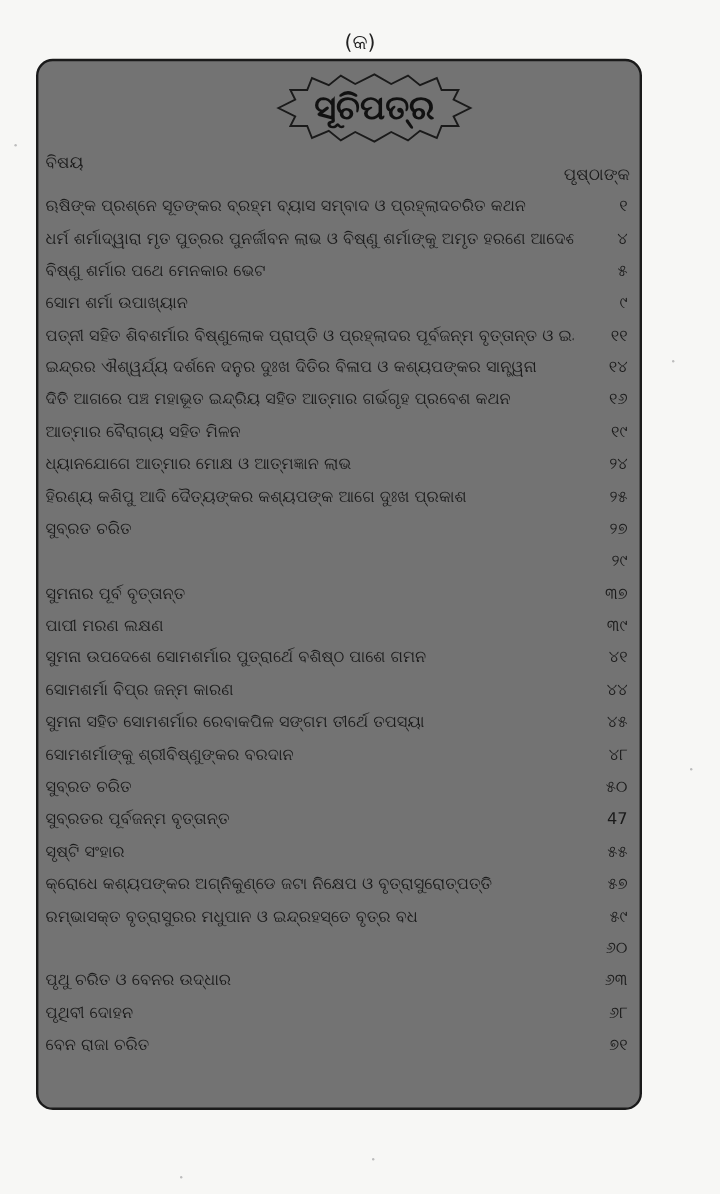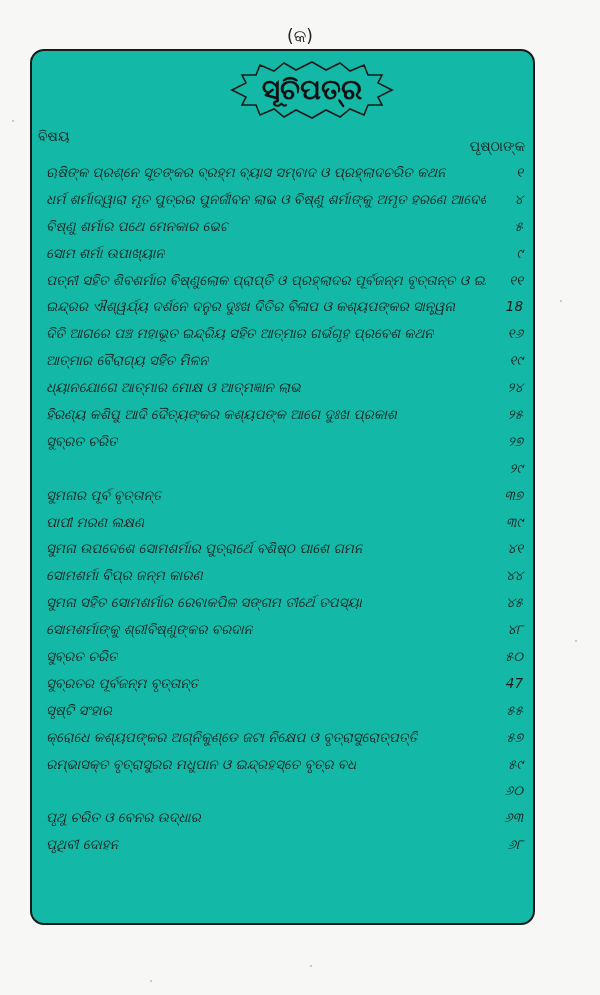--- a/index.html
+++ b/index.html
@@ -26,21 +26,21 @@
     }
     .toc-box {
       position: absolute;
       left: 30px;
       top: 49px;
       width: 505px;
       height: 876px;
       border: 2px solid #1a1a1a;
       border-radius: 14px;
       box-sizing: border-box;
-      background: #14b8a6;
+      background: #737373;
     }
     .title-wrap {
       position: absolute;
       left: 190px;
       top: 8px;
       width: 180px;
       height: 62px;
     }
     .title-wrap svg {
       position: absolute;
@@ -72,24 +72,23 @@
       left: 0;
       top: 0;
     }
     .header-page {
       position: absolute;
       right: 0;
       top: 10px;
     }
     .entries {
       position: absolute;
-      left: 14px;
+      left: 6px;
       right: 10px;
       top: 108px;
-      font-style: italic;
     }
     .entry {
       position: relative;
       height: 26.9px;
       font-size: 13.5px;
       line-height: 26.9px;
       white-space: nowrap;
     }
     .entry .topic {
       position: absolute;
@@ -148,21 +147,21 @@
     <div class="entry">
         <span class="topic">ସୋମ ଶର୍ମା ଉପାଖ୍ୟାନ</span>
         <span class="pg">୯</span>
       </div>
     <div class="entry">
         <span class="topic">ପତ୍ନୀ ସହିତ ଶିବଶର୍ମାର ବିଷ୍ଣୁଲୋକ ପ୍ରାପ୍ତି ଓ ପ୍ରହ୍ଲାଦର ପୂର୍ବଜନ୍ମ ବୃତ୍ତାନ୍ତ ଓ ଇନ୍ଦ୍ରପଦ ଲାଭ</span>
         <span class="pg">୧୧</span>
       </div>
     <div class="entry">
         <span class="topic">ଇନ୍ଦ୍ରର ଐଶ୍ୱର୍ଯ୍ୟ ଦର୍ଶନେ ଦନୁର ଦୁଃଖ ଦିତିର ବିଳାପ ଓ କଶ୍ୟପଙ୍କର ସାନ୍ତ୍ୱନା</span>
-        <span class="pg">18</span>
+        <span class="pg">୧୪</span>
       </div>
     <div class="entry">
         <span class="topic">ଦିତି ଆଗରେ ପଞ୍ଚ ମହାଭୂତ ଇନ୍ଦ୍ରିୟ ସହିତ ଆତ୍ମାର ଗର୍ଭଗୃହ ପ୍ରବେଶ କଥନ</span>
         <span class="pg">୧୬</span>
       </div>
     <div class="entry">
         <span class="topic">ଆତ୍ମାର ବୈରାଗ୍ୟ ସହିତ ମିଳନ</span>
         <span class="pg">୧୯</span>
       </div>
     <div class="entry">
@@ -227,20 +226,24 @@
     <div class="entry">
         <span class="pg">୬୦</span>
       </div>
     <div class="entry">
         <span class="topic">ପୃଥୁ ଚରିତ ଓ ବେନର ଉଦ୍ଧାର</span>
         <span class="pg">୬୩</span>
       </div>
     <div class="entry">
         <span class="topic">ପୃଥିବୀ ଦୋହନ</span>
         <span class="pg">୬୮</span>
+      </div>
+    <div class="entry">
+        <span class="topic">ବେନ ରାଜା ଚରିତ</span>
+        <span class="pg">୭୧</span>
       </div>
   </div>
 </div>
 
 <div class="speck" style="left:12px;top:120px;"></div>
 <div class="speck" style="left:560px;top:300px;"></div>
 <div class="speck" style="left:575px;top:640px;"></div>
 <div class="speck" style="left:310px;top:965px;"></div>
 <div class="speck" style="left:150px;top:980px;"></div>
 

